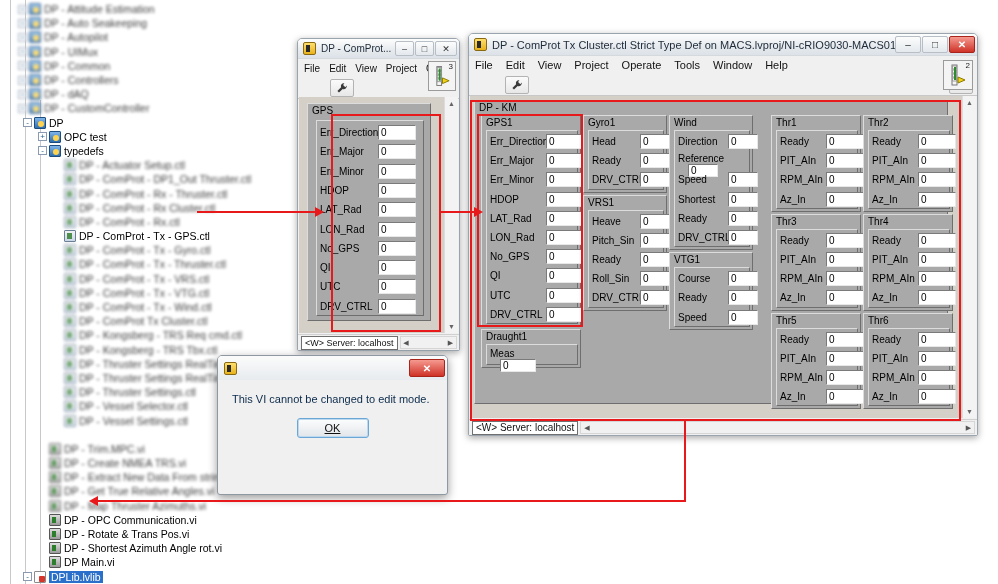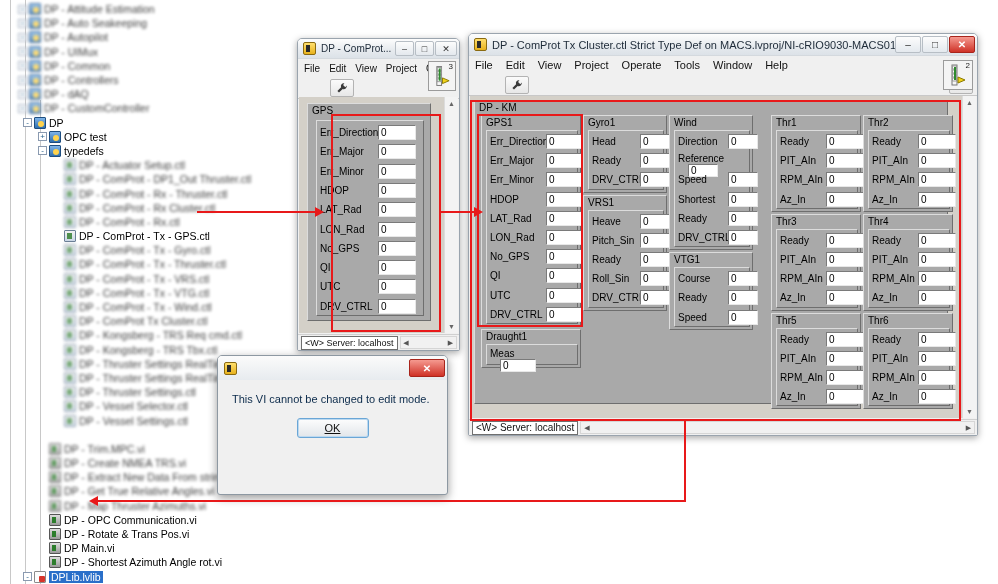--- a/index.html
+++ b/index.html
@@ -334,27 +334,27 @@
         <div class="tree-row">
           <span class="tw-indent" style="width:38px"></span>
           <span class="expander none"></span>
           <span class="ico vi"></span>
           <span class="tree-label">DP - Rotate &amp; Trans Pos.vi</span>
         </div>
         <div class="tree-row">
           <span class="tw-indent" style="width:38px"></span>
           <span class="expander none"></span>
           <span class="ico vi"></span>
+          <span class="tree-label">DP - Shortest Azimuth Angle rot.vi</span>
+        </div>
+        <div class="tree-row">
+          <span class="tw-indent" style="width:38px"></span>
+          <span class="expander none"></span>
+          <span class="ico vi"></span>
           <span class="tree-label">DP Main.vi</span>
-        </div>
-        <div class="tree-row">
-          <span class="tw-indent" style="width:38px"></span>
-          <span class="expander none"></span>
-          <span class="ico vi"></span>
-          <span class="tree-label">DP - Shortest Azimuth Angle rot.vi</span>
         </div>
         <div class="tree-row">
           <span class="tw-indent" style="width:23px"></span>
           <span class="expander">-</span>
           <span class="ico lvlib"></span>
           <span class="tree-label sel">DPLib.lvlib</span>
         </div>
         <div class="tree-row">
           <span class="tw-indent" style="width:53px"></span>
         </div>

